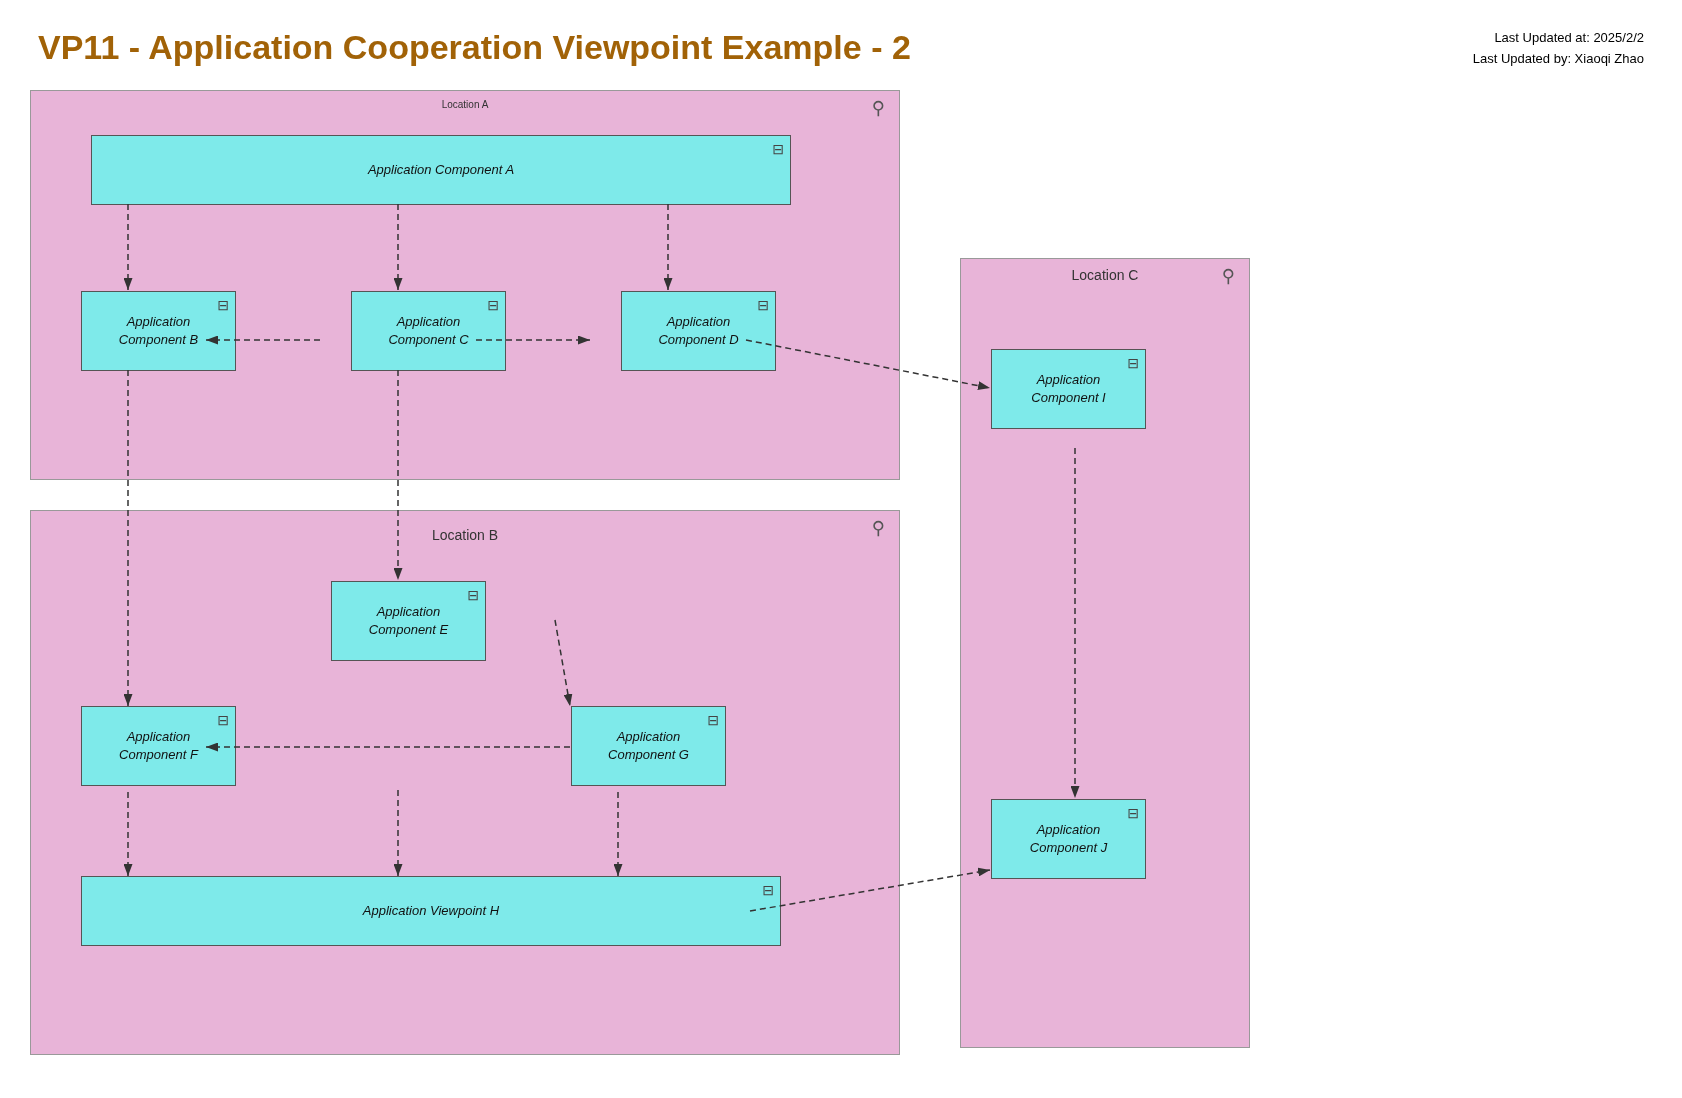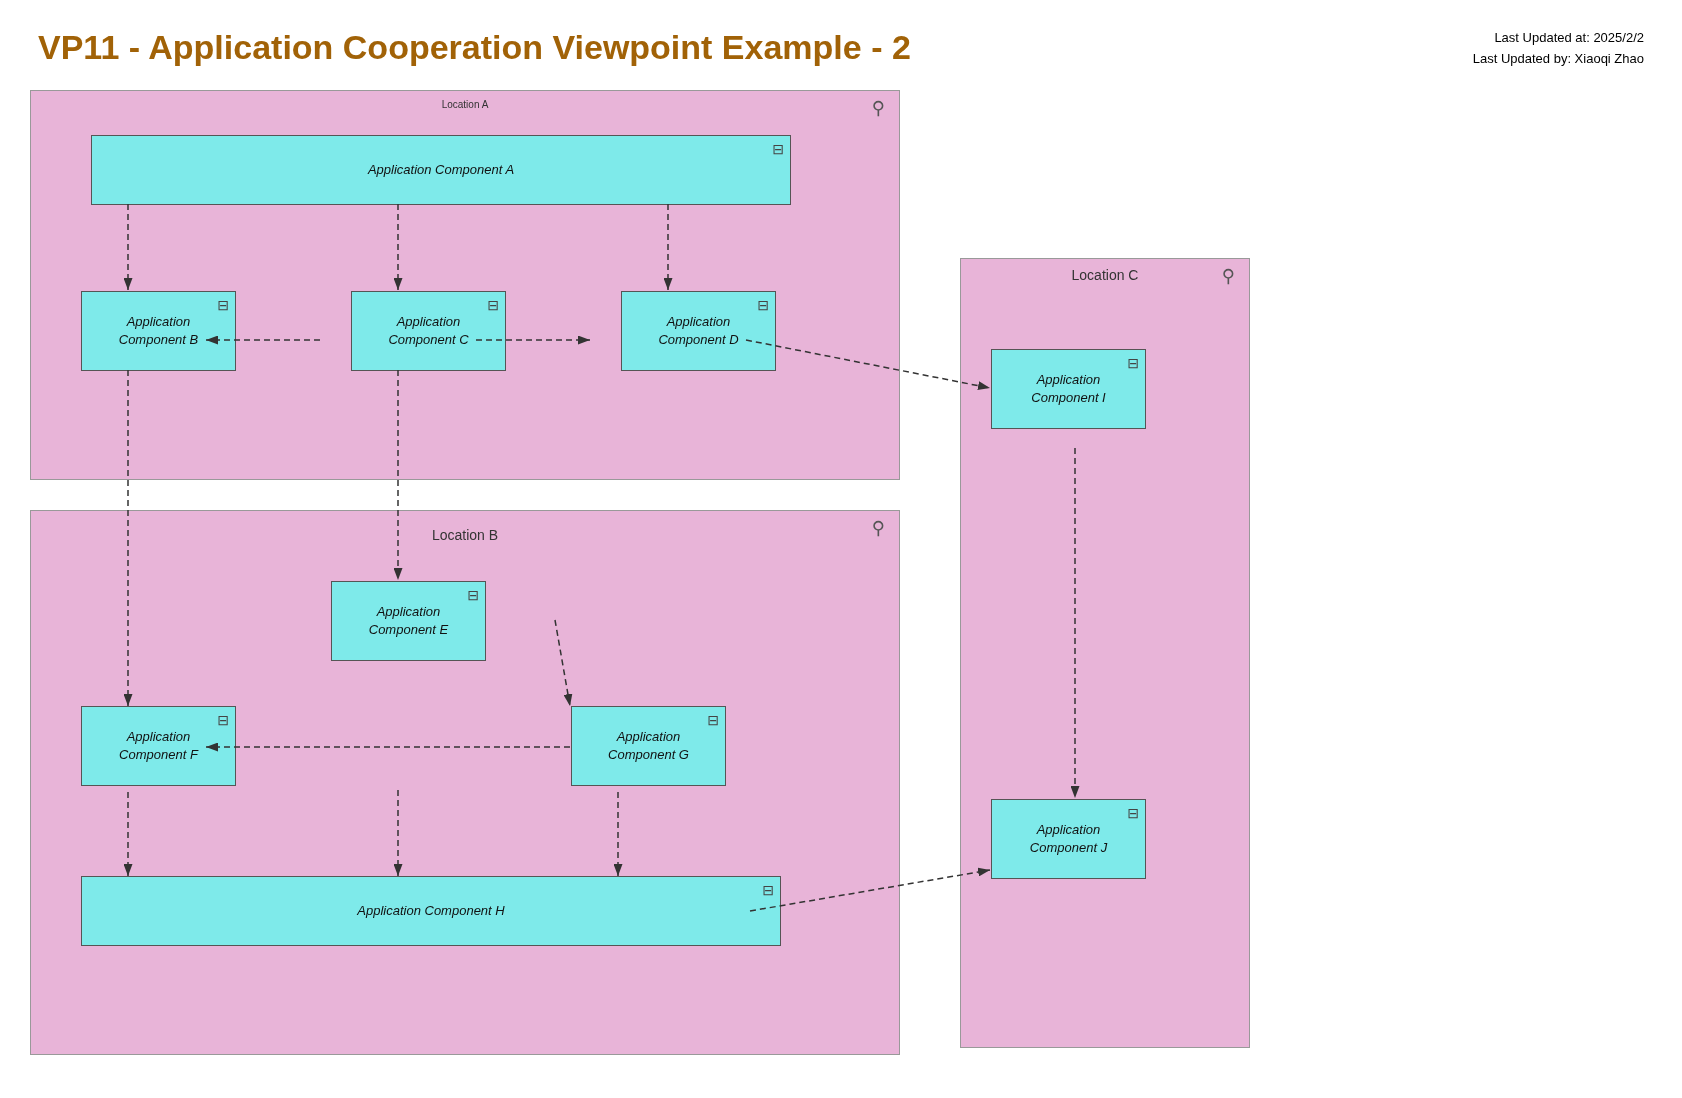--- a/index.html
+++ b/index.html
@@ -193,21 +193,21 @@
     <span class="comp-label">Application<br>Component F</span>
   </div>
 
   <div class="comp-box" style="top:195px; left:540px; width:155px; height:80px;">
     <span class="comp-icon">⊟</span>
     <span class="comp-label">Application<br>Component G</span>
   </div>
 
   <div class="comp-box" style="top:365px; left:50px; width:700px; height:70px;">
     <span class="comp-icon">⊟</span>
-    <span class="comp-label">Application Component H</span>
+    <span class="comp-label">Application Viewpoint H</span>
   </div>
 </div>
 
 <div class="location-c">
   <span class="location-c-label">Location C</span>
   <span class="location-c-pin">⚲</span>
 
   <div class="comp-box" style="top:90px; left:30px; width:155px; height:80px;">
     <span class="comp-icon">⊟</span>
     <span class="comp-label">Application<br>Component I</span>

